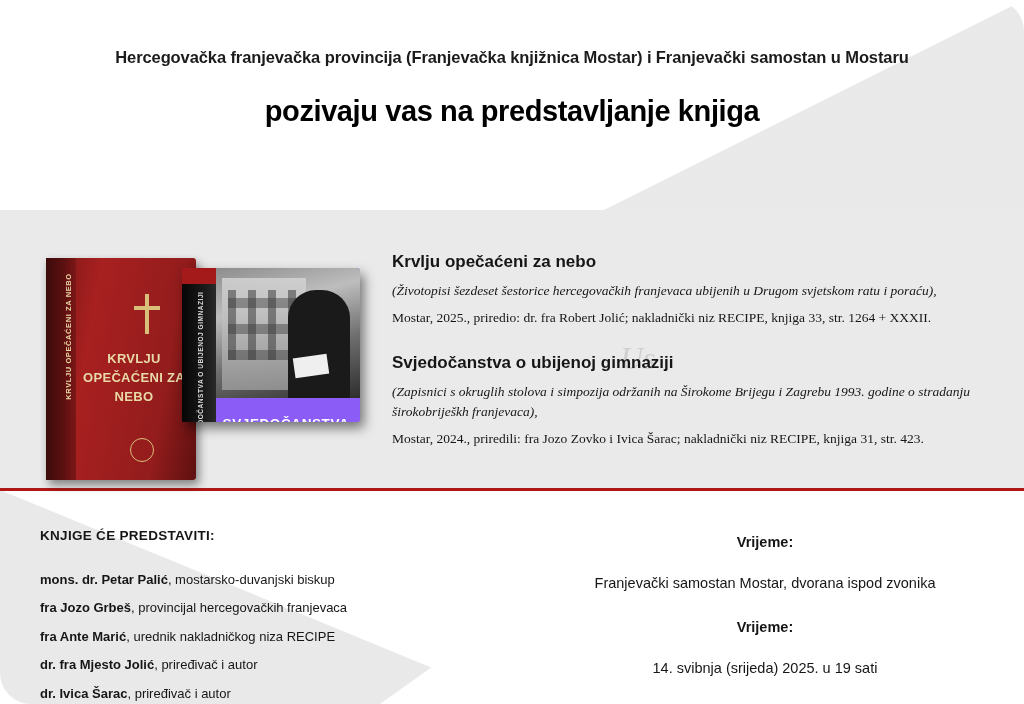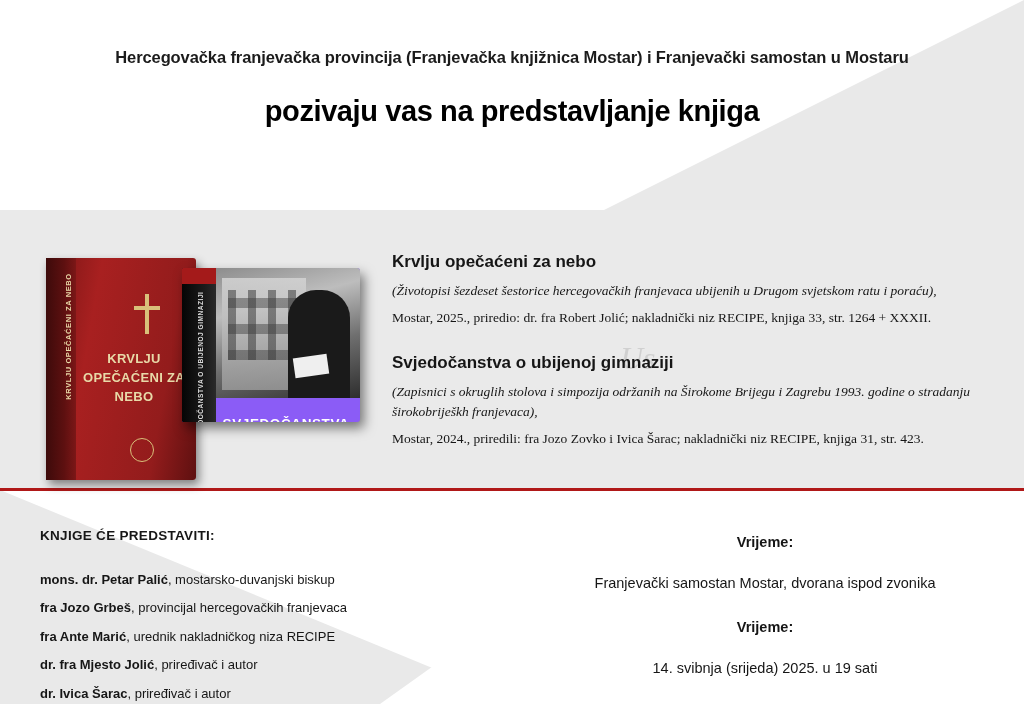--- a/index.html
+++ b/index.html
@@ -12,20 +12,21 @@
     font-family: "Liberation Sans", sans-serif;
     background: #ffffff;
     overflow: hidden;
   }
   .poster {
     position: relative;
     width: 1024px;
     height: 704px;
     background: #ffffff;
     overflow: hidden;
+    border-radius: 31px;
   }
 
   
   .diag-top-right {
     position: absolute;
     top: 0;
     right: 0;
     width: 420px;
     height: 210px;
     background: #e9e9e9;

